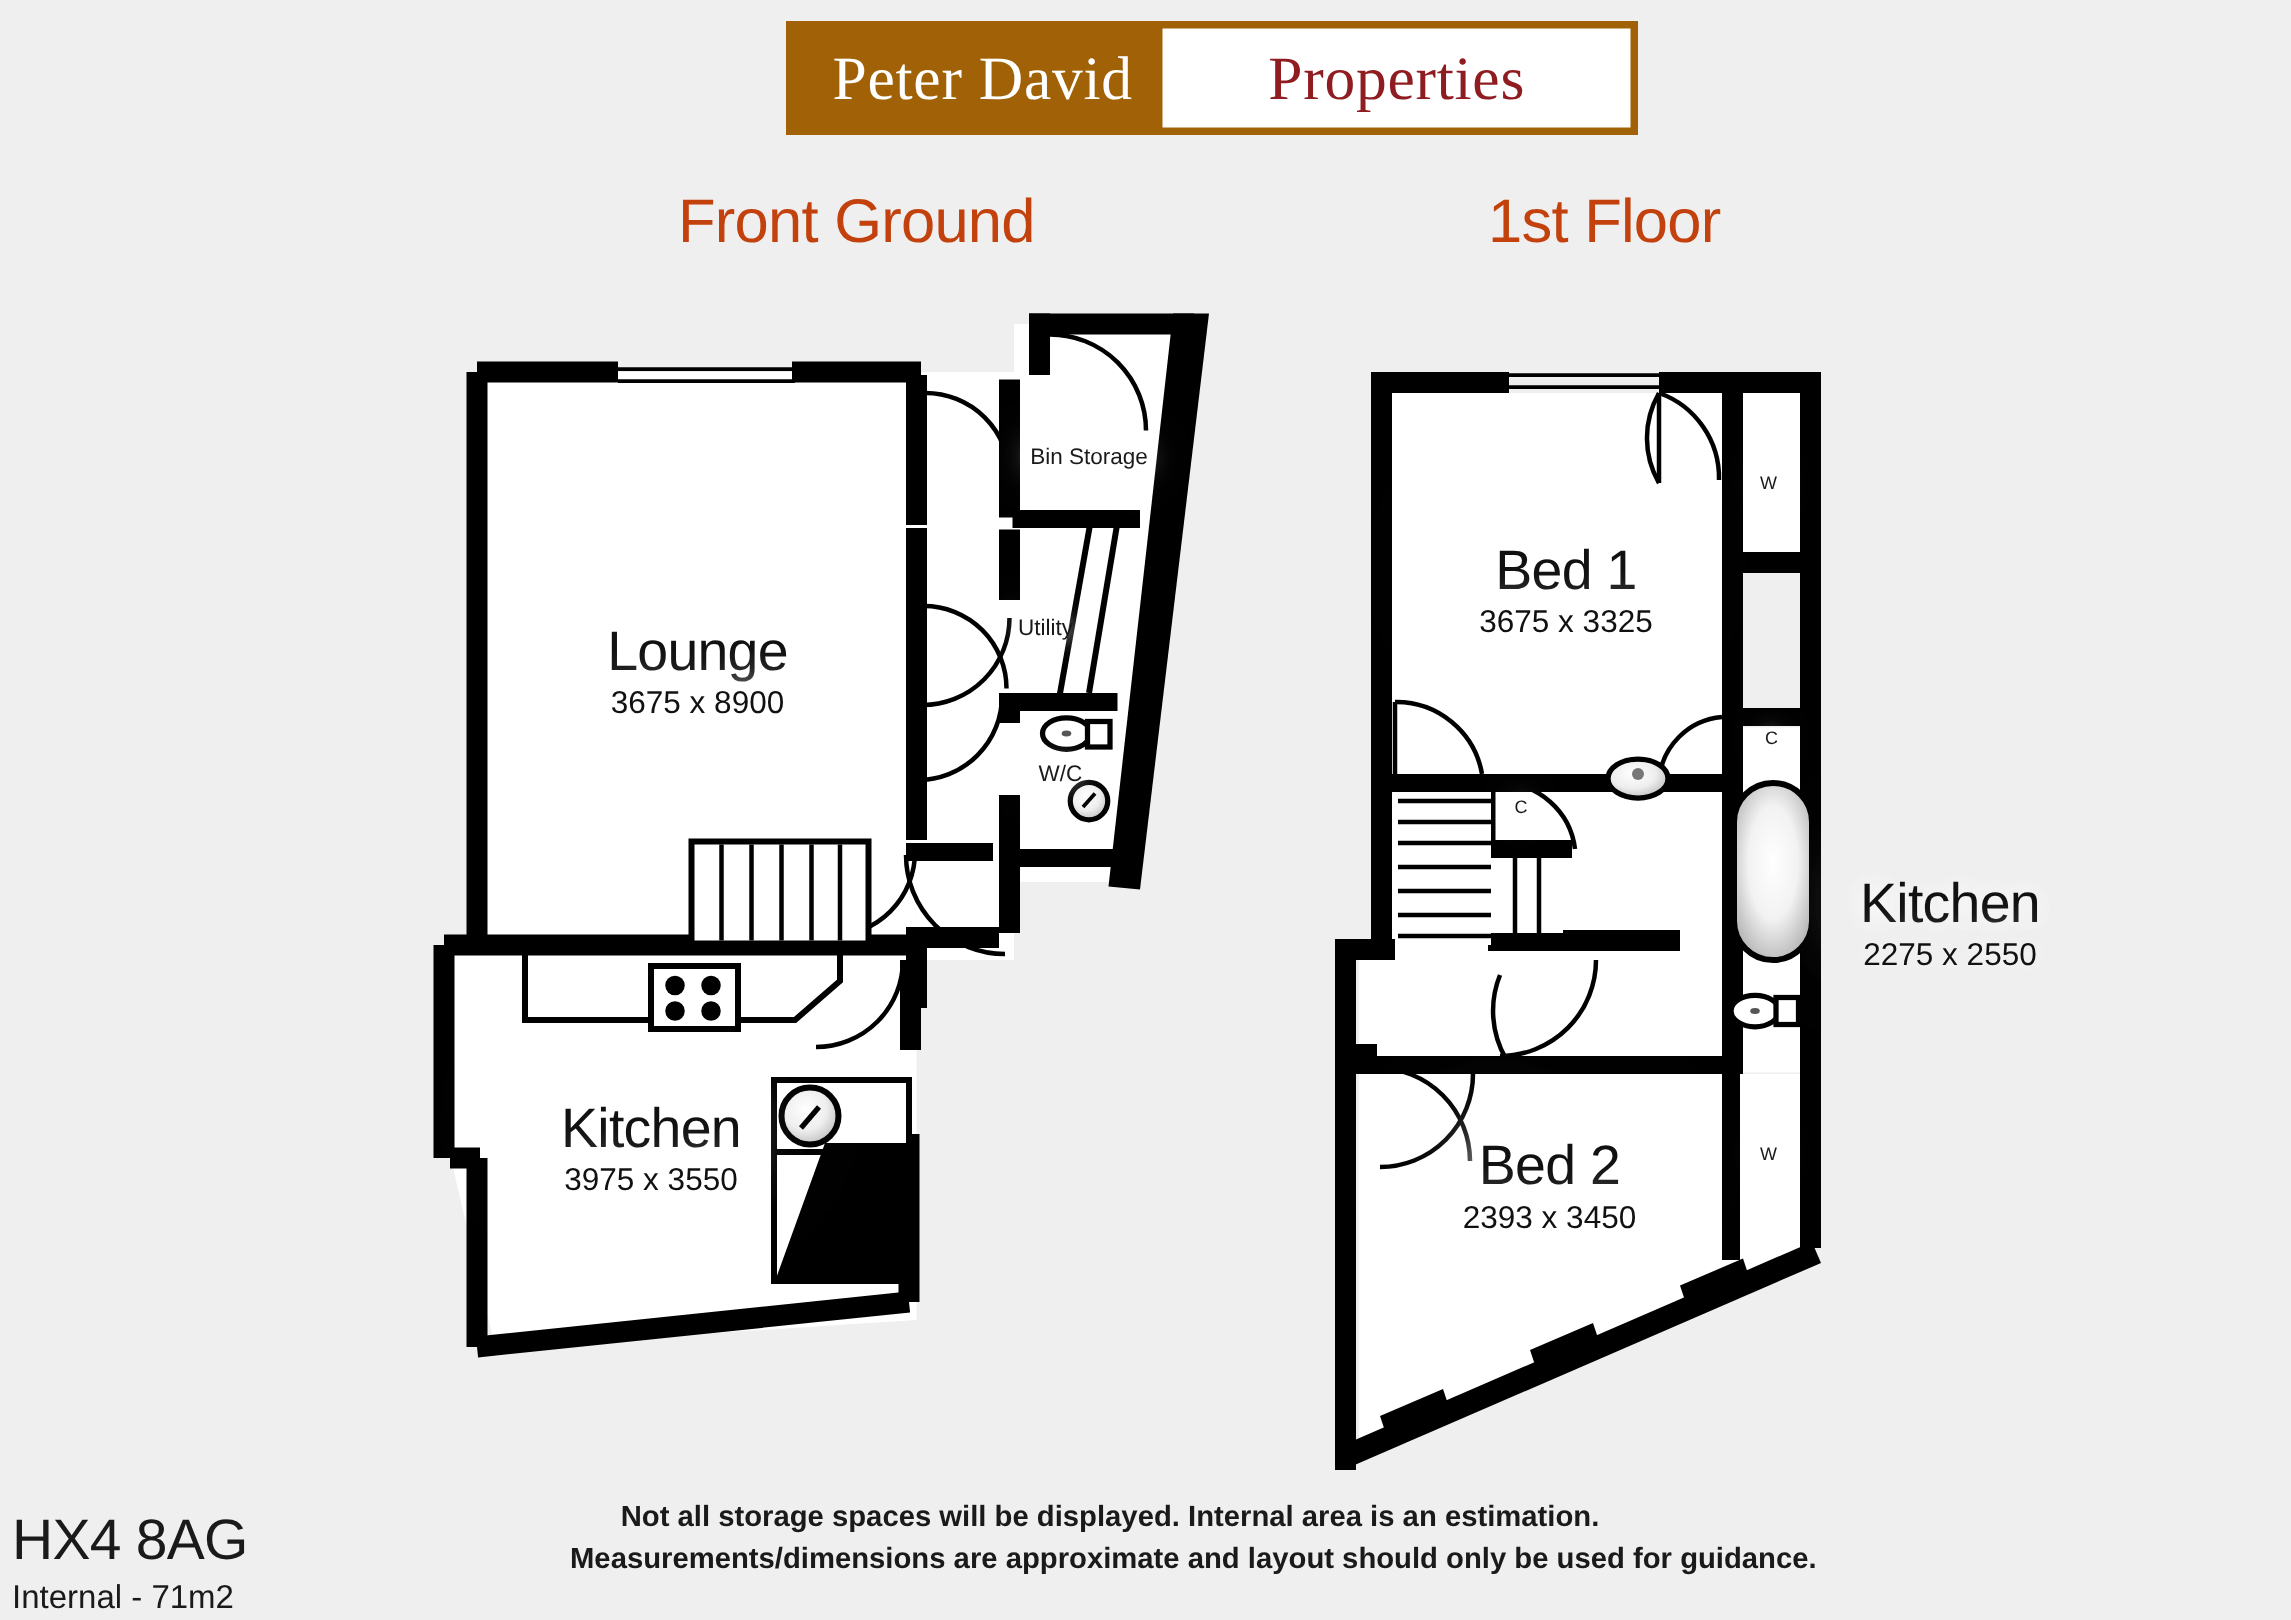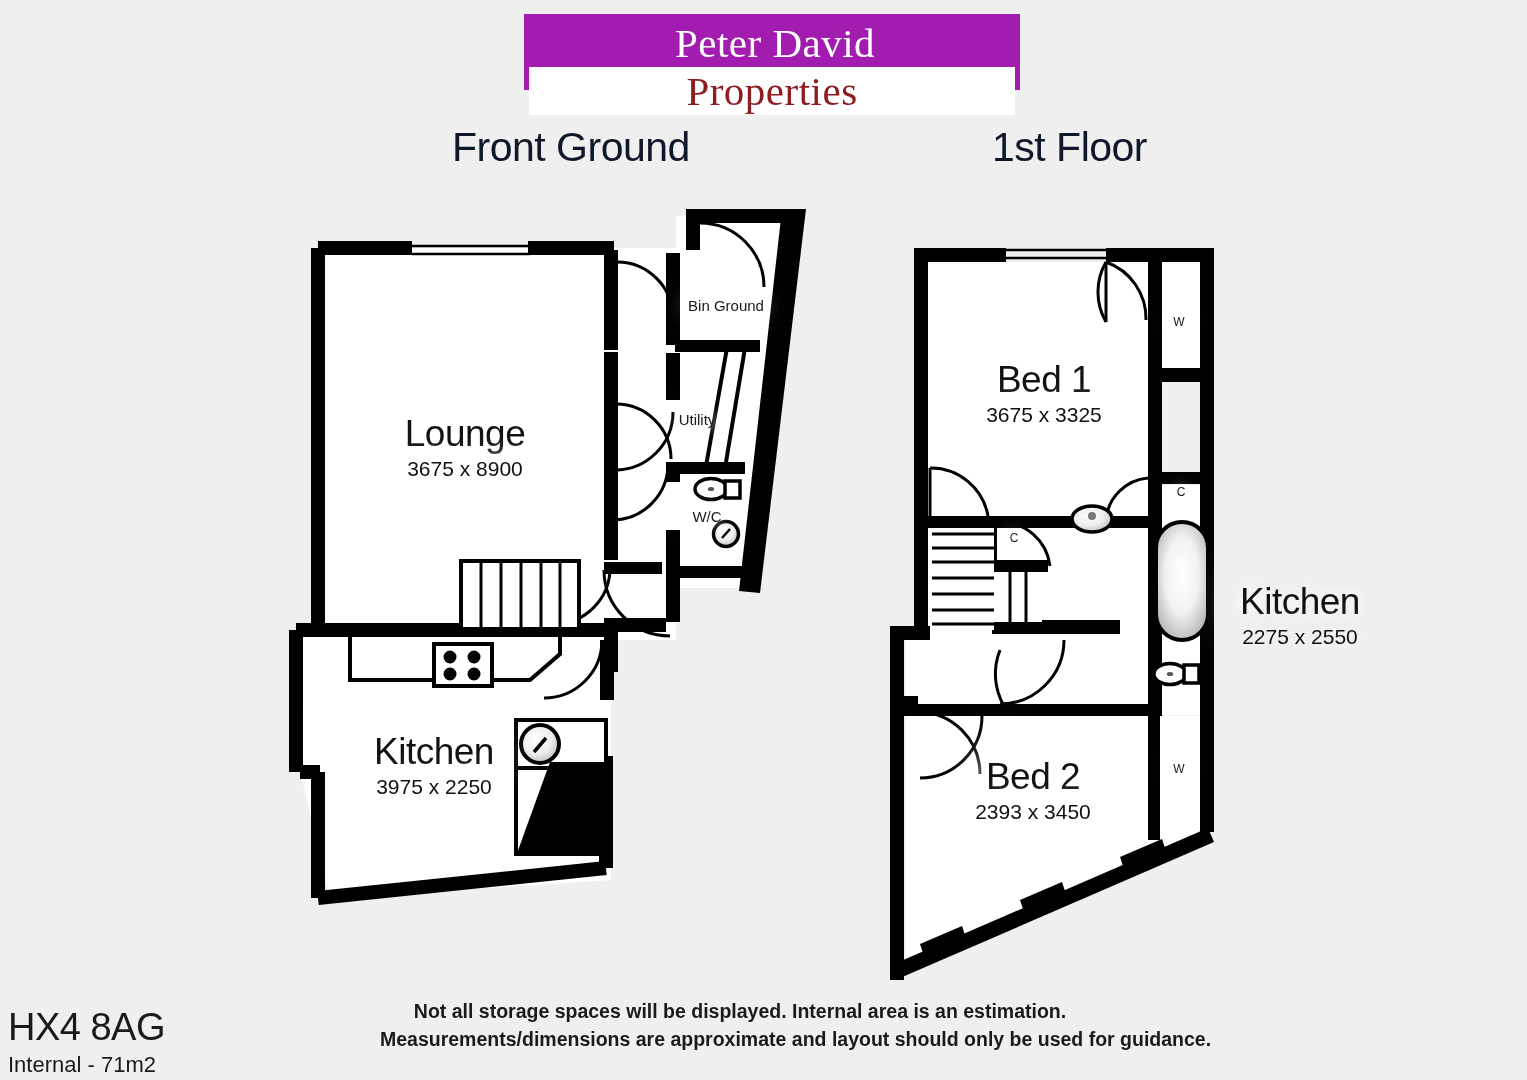--- a/index.html
+++ b/index.html
@@ -13,28 +13,27 @@
     position: relative;
     font-family: "Liberation Sans", sans-serif;
     overflow: hidden;
   }
 
   
   #logo-banner {
     position: absolute;
     left: 524px;
     top: 14px;
-    width: 496px;
+    width: 568px;
     height: 76px;
-    background: #a21caf;
+    background: #a16207;
     box-sizing: border-box;
     padding: 5px;
     display: flex;
     align-items: stretch;
-    flex-direction: column;
   }
   #logo-left {
     flex: 0 0 auto;
     display: flex;
     align-items: center;
     justify-content: center;
     padding: 0 20px 0 26px;
     color: #ffffff;
     font-family: "Liberation Serif", serif;
     font-size: 41px;
@@ -52,21 +51,21 @@
     font-size: 41px;
     letter-spacing: 0.5px;
     white-space: nowrap;
   }
 
   
   .plan-title {
     position: absolute;
     font-family: "Liberation Sans", sans-serif;
     font-size: 41px;
-    color: #0f172a;
+    color: #c2410c;
     white-space: nowrap;
     letter-spacing: -0.5px;
   }
   #title-ground { left: 452px; top: 124px; }
   #title-first  { left: 992px; top: 124px; }
 
   
   #plan-svg {
     position: absolute;
     left: 0;
@@ -445,39 +444,39 @@
   </g>
 </svg>
 
 <div class="room-label glow" style="left:465px; top:450px;">
   <span class="rname">Lounge</span>
   <span class="rdim">3675 x 8900</span>
 </div>
 
 <div class="room-label glow" style="left:434px; top:768px;">
   <span class="rname">Kitchen</span>
-  <span class="rdim">3975 x 2250</span>
+  <span class="rdim">3975 x 3550</span>
 </div>
 
 <div class="room-label glow" style="left:1044px; top:396px;">
   <span class="rname">Bed 1</span>
   <span class="rdim">3675 x 3325</span>
 </div>
 
 <div class="room-label glow" style="left:1033px; top:793px;">
   <span class="rname">Bed 2</span>
   <span class="rdim">2393 x 3450</span>
 </div>
 
 <div class="room-label glow" style="left:1300px; top:618px;">
   <span class="rname">Kitchen</span>
   <span class="rdim">2275 x 2550</span>
 </div>
 
-<div class="small-label" style="left:726px; top:305px;">Bin Ground</div>
+<div class="small-label" style="left:726px; top:305px;">Bin Storage</div>
 <div class="small-label" style="left:697px; top:419px;">Utility</div>
 <div class="small-label" style="left:707px; top:516px;">W/C</div>
 
 <div class="tiny-label" style="left:1179px; top:322px;">W</div>
 <div class="tiny-label" style="left:1181px; top:492px;">C</div>
 <div class="tiny-label" style="left:1014px; top:538px;">C</div>
 <div class="tiny-label" style="left:1179px; top:769px;">W</div>
 
 <div id="postcode-block">
   <div id="postcode">HX4 8AG</div>

